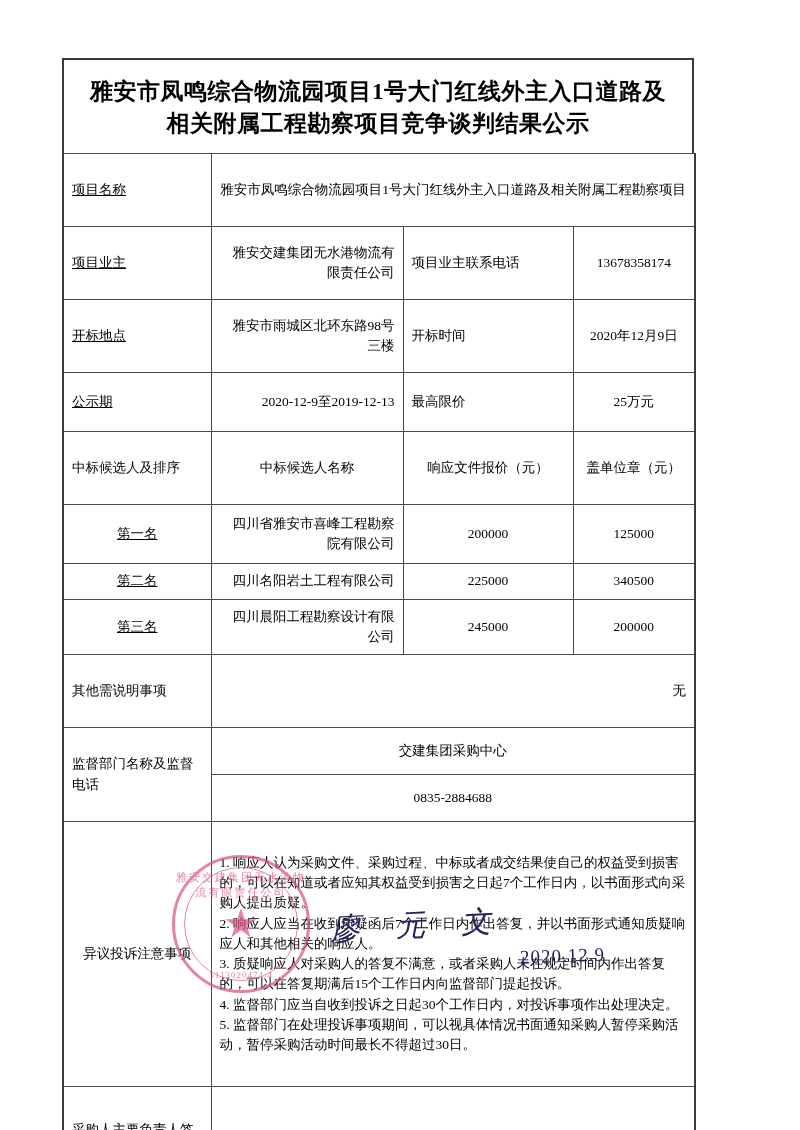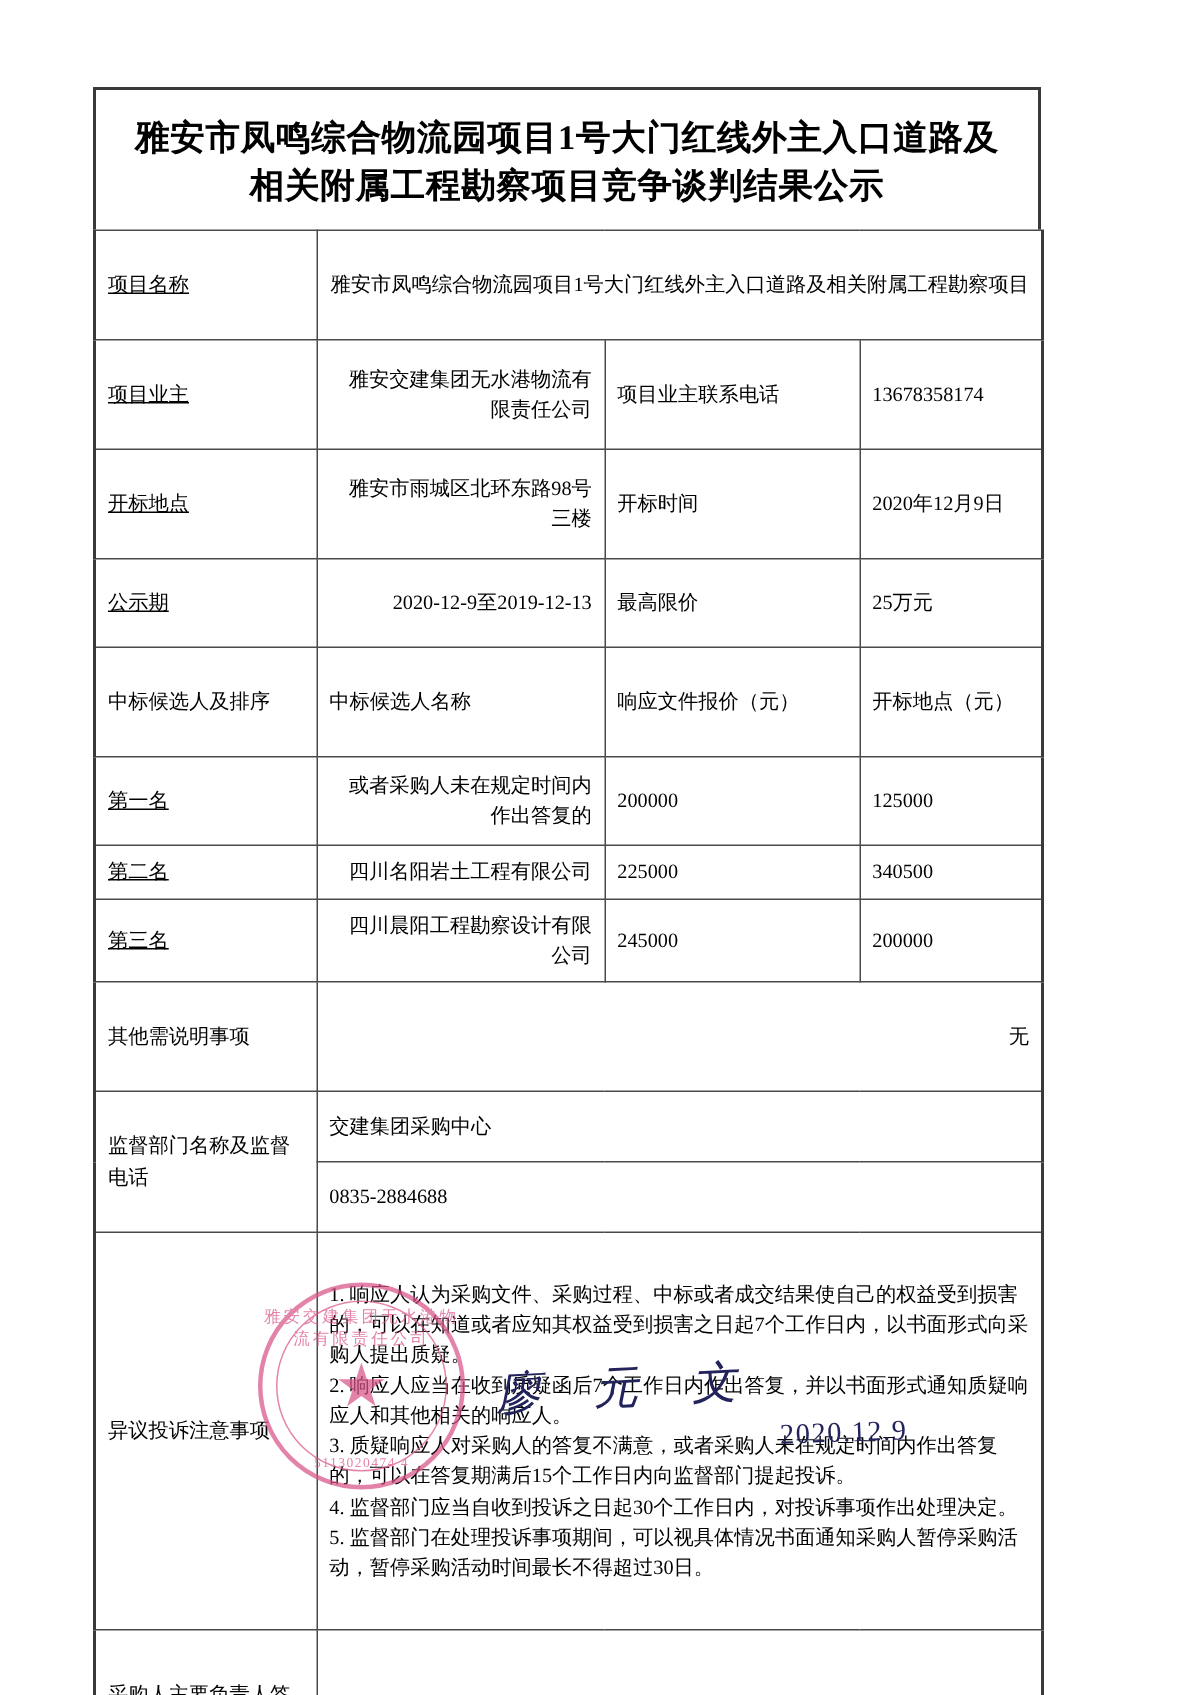--- a/index.html
+++ b/index.html
@@ -55,21 +55,21 @@
   .outer-r { border-right-width: 2px !important; border-right-color:#3a3a3a !important;}
   .outer-b { border-bottom-width: 2px !important; border-bottom-color:#3a3a3a !important;}
   .lbl {
     text-align: left;
     padding-left: 10px;
   }
   .val {
     text-align: right;
     padding-left: 10px;
   }
-  .c { }
+  .c { text-align: center; }
   .nowrap { white-space: nowrap; text-decoration: underline; }
   .tall { height: 44px; }
   .taller { height: 58px; }
   .note-cell {
     font-size: 12.8px;
     line-height: 1.85;
     text-align: left;
     padding: 14px 12px 18px 12px;
     vertical-align: top;
   }
@@ -186,26 +186,26 @@
         <td class="lbl outer-l nowrap tall">公示期</td>
         <td class="val tall">2020-12-9至2019-12-13</td>
         <td class="lbl">最高限价</td>
         <td class="c outer-r">25万元</td>
       </tr>
 
       <tr>
         <td class="lbl outer-l taller">中标候选人及排序</td>
         <td class="c taller">中标候选人名称</td>
         <td class="c">响应文件报价（元）</td>
-        <td class="c outer-r">开标地点（元）</td>
+        <td class="c outer-r">盖单位章（元）</td>
       </tr>
 
       <tr>
         <td class="c outer-l nowrap tall">第一名</td>
-        <td class="val tall">或者采购人未在规定时间内作出答复的</td>
+        <td class="val tall">四川省雅安市喜峰工程勘察院有限公司</td>
         <td class="c">200000</td>
         <td class="c outer-r">125000</td>
       </tr>
 
       <tr>
         <td class="c outer-l nowrap">第二名</td>
         <td class="val">四川名阳岩土工程有限公司</td>
         <td class="c">225000</td>
         <td class="c outer-r">340500</td>
       </tr>

